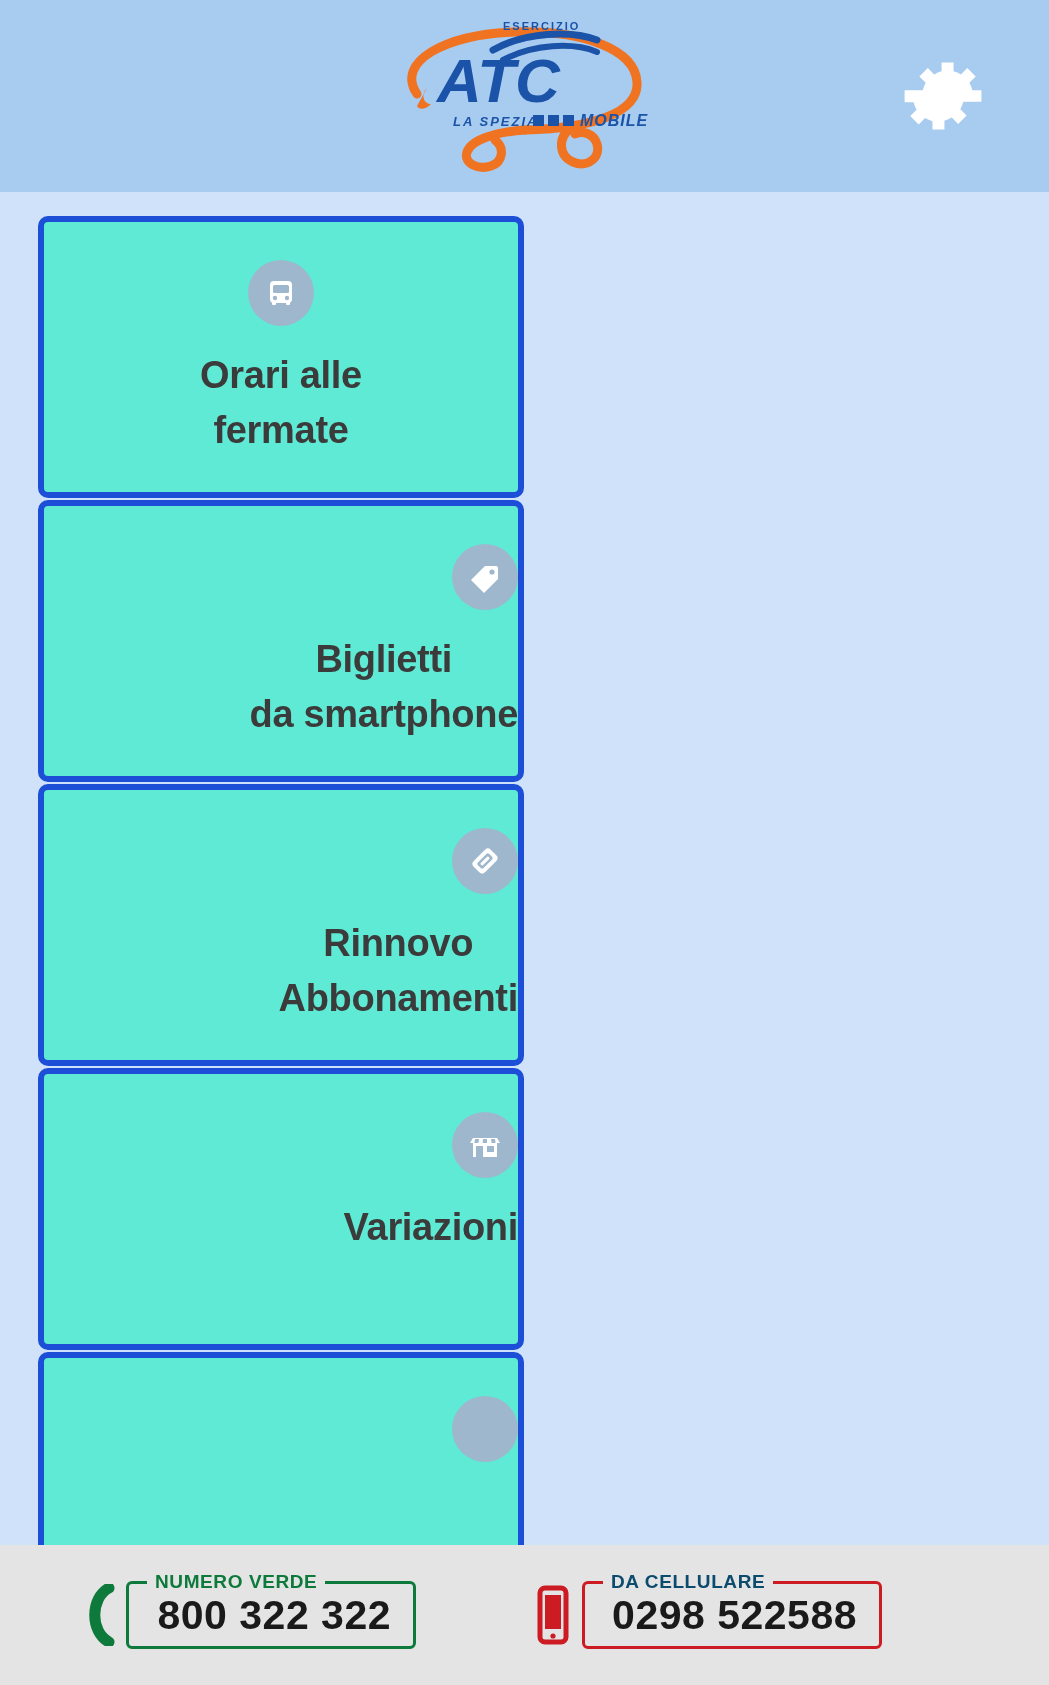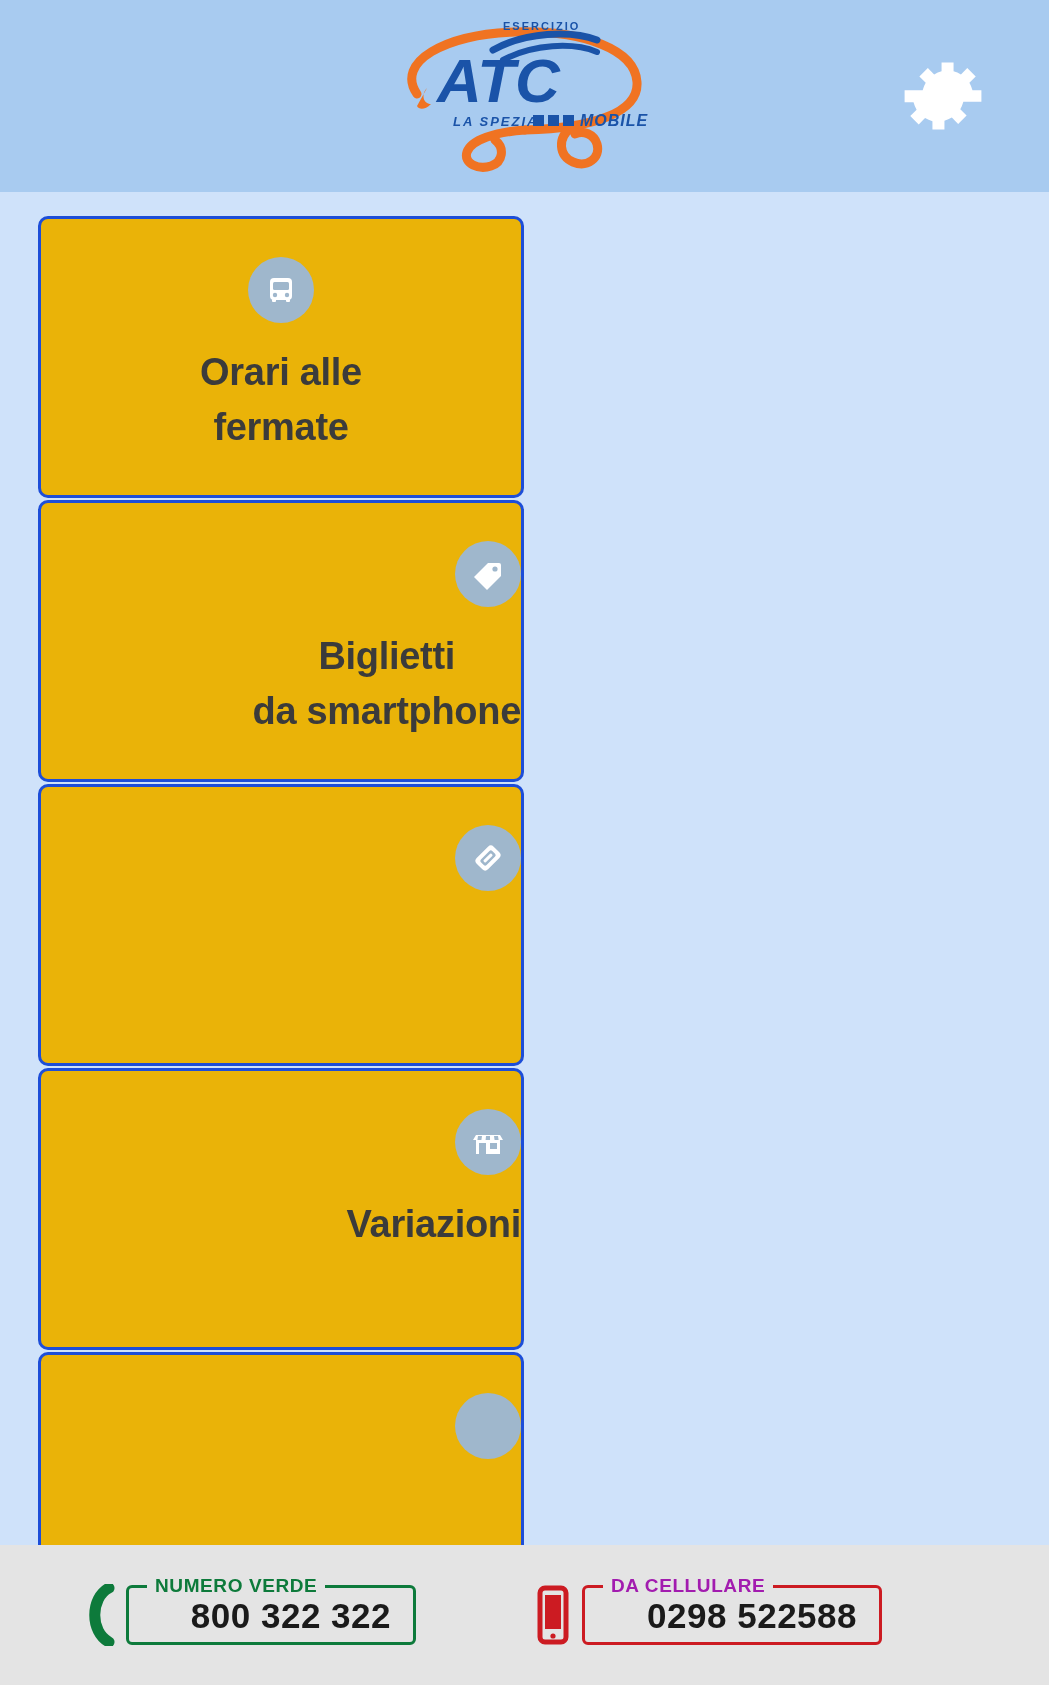--- a/index.html
+++ b/index.html
@@ -39,22 +39,22 @@
   
   .grid {
     padding: 24px 38px 0 38px;
     display: flex;
     flex-wrap: wrap;
     gap: 0px;
   }
   .tile {
     width: 486px;
     height: 282px;
-    background: #eab308;
-    border: 3px solid #1d4ed8;
+    background: #5eead4;
+    border: 6px solid #1d4ed8;
     border-radius: 10px;
     margin: 0 0 2px 0;
     display: flex;
     flex-direction: column;
     align-items: center;
     justify-content: flex-start;
     padding-top: 38px;
     cursor: pointer;
   }
   .tile + .tile { margin-left: 0; align-items: flex-end; }
@@ -128,23 +128,23 @@
     position: absolute;
     top: -13px;
     left: 18px;
     background: #e4e4e4;
     padding: 0 8px;
     font-size: 19px;
     font-weight: bold;
     letter-spacing: 0.6px;
     color: #0d7a3b;
   }
-  .phone-box.red-box .phone-caption { color: #a21caf; }
+  .phone-box.red-box .phone-caption { color: #0c4a6e; }
   .phone-number {
-    font-size: 35px;
+    font-size: 41px;
     font-weight: bold;
     color: #1a1a1a;
     letter-spacing: 0.5px;
     line-height: 1.05;
   }
 </style>
 </head>
 <body>
 
 <div class="header">
@@ -215,20 +215,22 @@
   <div class="tile">
     <div class="tile-icon">
       <svg viewBox="0 0 40 40" width="40" height="40">
         <g transform="rotate(-45 20 20)">
           <rect x="8" y="12" width="24" height="16" rx="4" fill="#ffffff"></rect>
           <rect x="12" y="16" width="16" height="8" rx="2" fill="#9fb7cc"></rect>
           <rect x="14.5" y="18.5" width="11" height="3" rx="1" fill="#ffffff"></rect>
         </g>
       </svg>
     </div>
+    <div class="tile-label">Rinnovo
+Abbonamenti</div>
   </div>
 
   <div class="tile">
     <div class="tile-icon">
       <svg viewBox="0 0 40 40" width="40" height="40">
         <path fill="#ffffff" d="M8 13h24l3 5H5l3-5z"></path>
         <rect x="8" y="18" width="24" height="14" fill="#ffffff"></rect>
         <rect x="11" y="21" width="7" height="11" fill="#9fb7cc"></rect>
         <rect x="22" y="21" width="7" height="6" fill="#9fb7cc"></rect>
         <path fill="#9fb7cc" d="M10 14h4l-.6 4h-4zM18 14h4v4h-4.4zM26 14h4l.6 4h-4z"></path>

